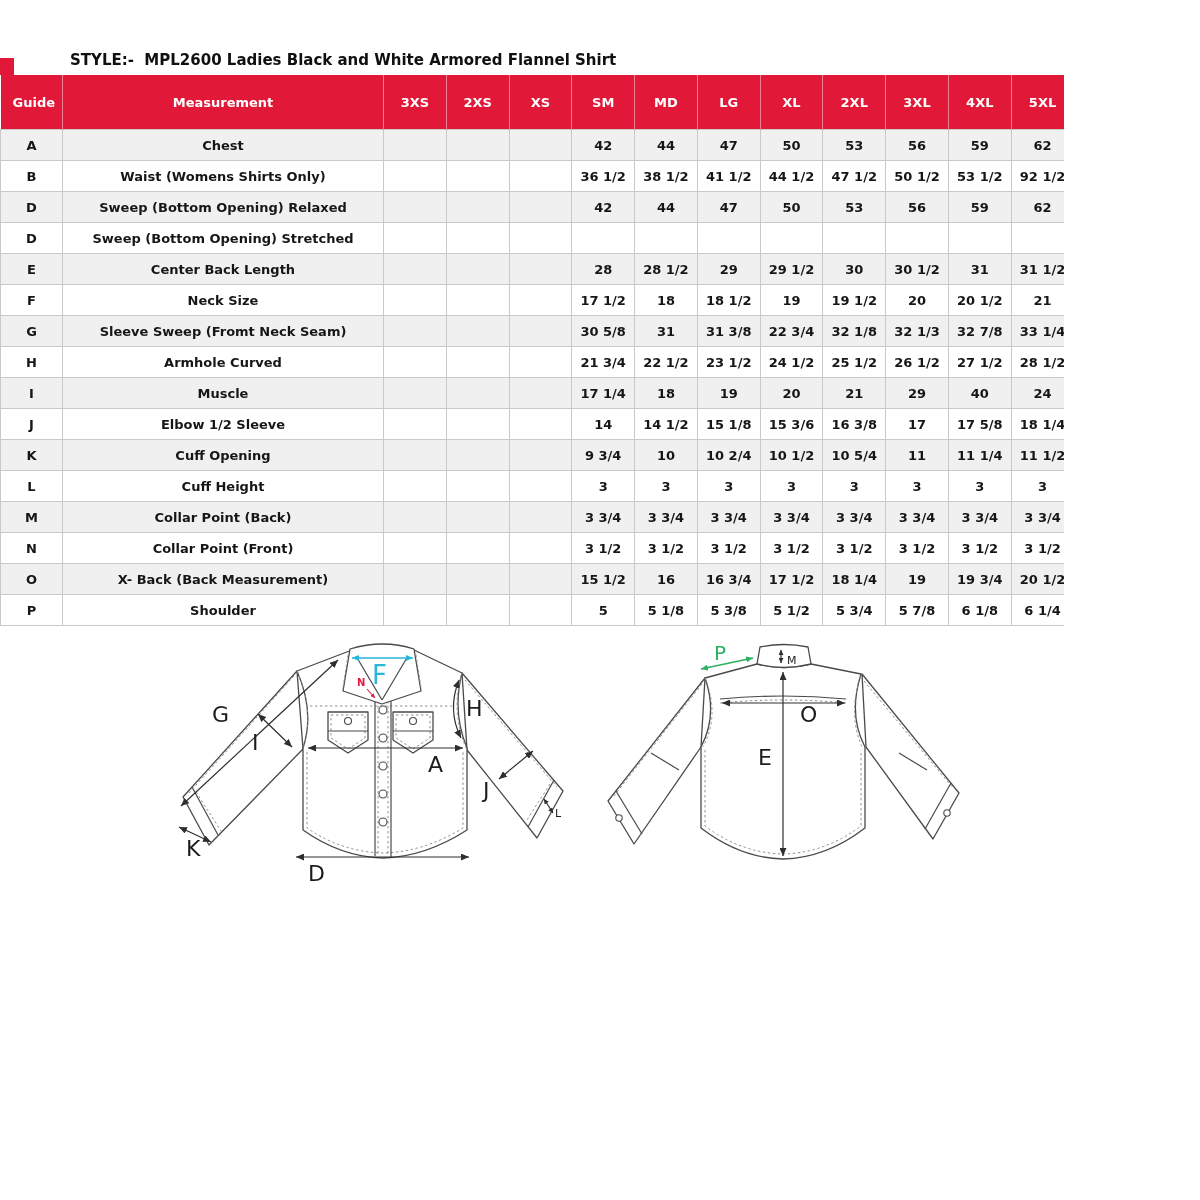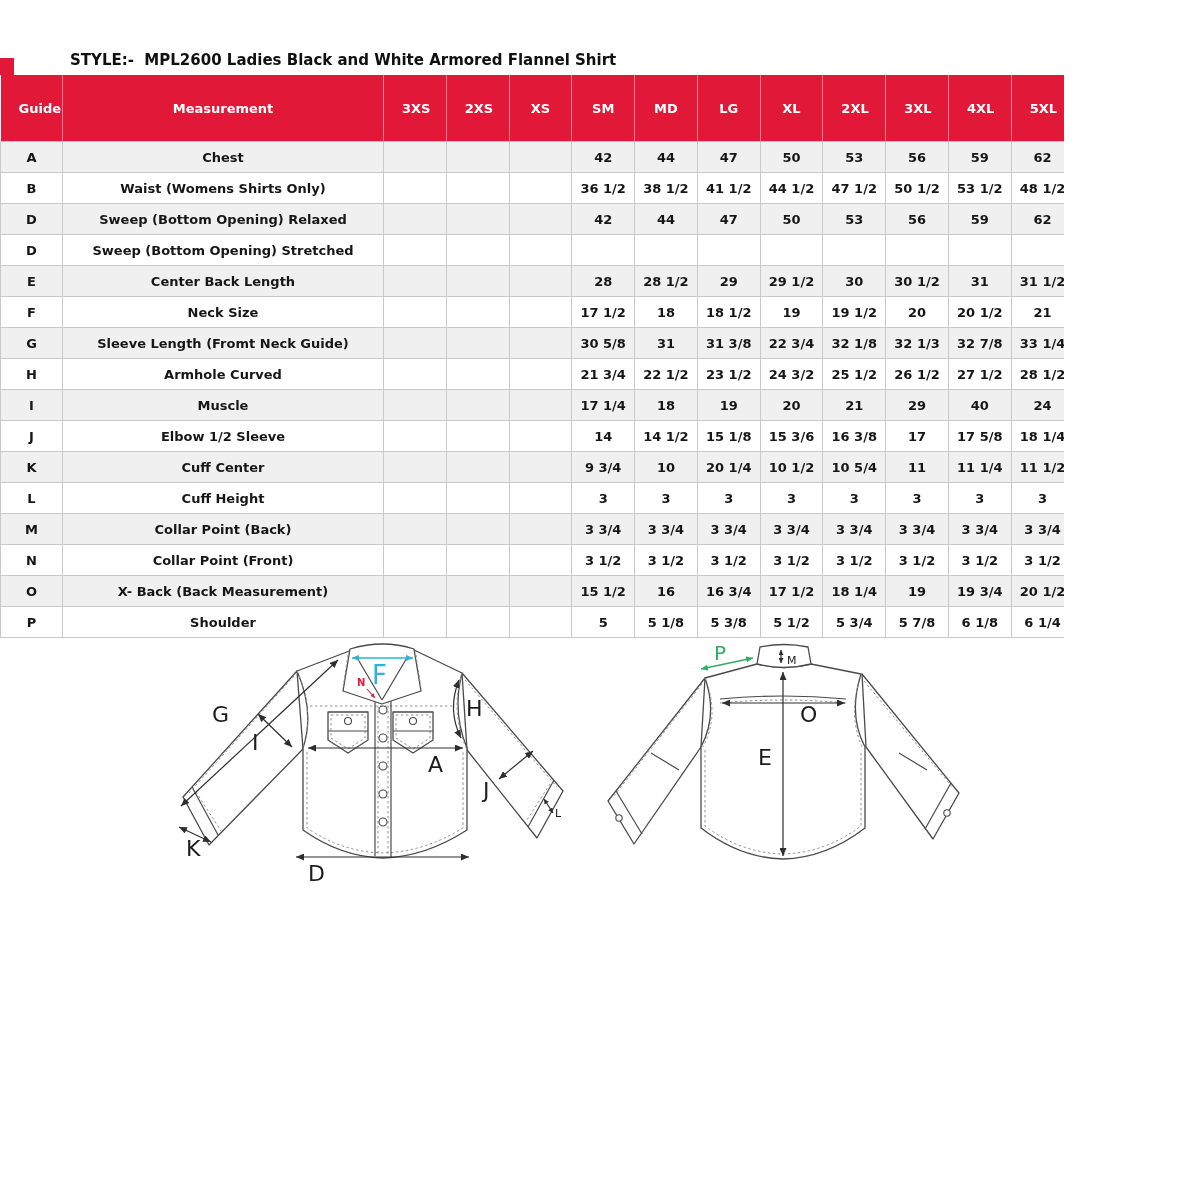--- a/index.html
+++ b/index.html
@@ -2,21 +2,21 @@
 <html style="--header-bg: #e21838; --header-text: #ffffff; --row-alt-bg: #f0f0f1; --cell-border: #c9c9c9; --diagram-line: #4a4a4a; --label-f-color: #2ab5d8; --label-n-color: #e8173d; --label-p-color: #2eaf62;"><head>
 <meta charset="utf-8">
 <style>
   html,body{margin:0;padding:0;background:#fff;}
   .page{position:relative;width:1064px;height:1200px;background:#fff;overflow:hidden;
         font-family:"DejaVu Sans","Liberation Sans",sans-serif;}
   .red-mark{position:absolute;left:0;top:58px;width:14px;height:17px;background:var(--header-bg,#e21838);}
   .title{position:absolute;left:70px;top:51px;font-size:15px;font-weight:bold;color:#101010;white-space:pre;}
   table.size-table{position:absolute;top:75px;left:0;width:1200px;border-collapse:collapse;table-layout:fixed;}
   table.size-table thead th{background:var(--header-bg,#e21838);color:var(--header-text,#fff);
-        font-size:13px;font-weight:bold;height:30px;padding:18px;border-right:1px solid rgba(255,255,255,.45);}
+        font-size:13px;font-weight:bold;height:30px;padding:12px;border-right:1px solid rgba(255,255,255,.45);}
   table.size-table thead th:last-child{border-right:none;}
   table.size-table tbody td{border:1px solid var(--cell-border,#c9c9c9);text-align:center;
         font-size:13px;font-weight:bold;color:#161616;height:30px;padding:0 2px;overflow:hidden;}
   table.size-table tbody tr:nth-child(odd){background:var(--row-alt-bg,#f0f0f1);}
   table.size-table tbody tr:nth-child(even){background:#fff;}
   svg.diagram{position:absolute;left:0;top:0;width:1200px;height:1200px;pointer-events:none;}
   .shape{fill:#fff;stroke:var(--diagram-line,#4a4a4a);stroke-width:1.3;stroke-linejoin:round;}
   .seam{fill:none;stroke:var(--diagram-line,#4a4a4a);stroke-width:1.2;}
   .stitch{fill:none;stroke:#8f8f8f;stroke-width:1;stroke-dasharray:2.4,2.6;}
   .btn{fill:#fff;stroke:var(--diagram-line,#4a4a4a);stroke-width:1.1;}
@@ -99,21 +99,21 @@
           <td></td>
           <td></td>
           <td></td>
           <td>36 1/2</td>
           <td>38 1/2</td>
           <td>41 1/2</td>
           <td>44 1/2</td>
           <td>47 1/2</td>
           <td>50 1/2</td>
           <td>53 1/2</td>
-          <td>48 1/2</td>
+          <td>92 1/2</td>
           <td></td>
           <td></td>
         </tr>
         <tr>
           <td>D</td>
           <td>Sweep (Bottom Opening)  Relaxed</td>
           <td></td>
           <td></td>
           <td></td>
           <td>42</td>
@@ -173,21 +173,21 @@
           <td>19</td>
           <td>19 1/2</td>
           <td>20</td>
           <td>20 1/2</td>
           <td>21</td>
           <td></td>
           <td></td>
         </tr>
         <tr>
           <td>G</td>
-          <td>Sleeve Length (Fromt Neck Guide)</td>
+          <td>Sleeve Sweep (Fromt Neck Seam)</td>
           <td></td>
           <td></td>
           <td></td>
           <td>30 5/8</td>
           <td>31</td>
           <td>31 3/8</td>
           <td>22 3/4</td>
           <td>32 1/8</td>
           <td>32 1/3</td>
           <td>32 7/8</td>
@@ -197,21 +197,21 @@
         </tr>
         <tr>
           <td>H</td>
           <td>Armhole Curved</td>
           <td></td>
           <td></td>
           <td></td>
           <td>21 3/4</td>
           <td>22 1/2</td>
           <td>23 1/2</td>
-          <td>24 3/2</td>
+          <td>24 1/2</td>
           <td>25 1/2</td>
           <td>26 1/2</td>
           <td>27 1/2</td>
           <td>28 1/2</td>
           <td></td>
           <td></td>
         </tr>
         <tr>
           <td>I</td>
           <td>Muscle</td>
@@ -241,27 +241,27 @@
           <td>15 3/6</td>
           <td>16 3/8</td>
           <td>17</td>
           <td>17 5/8</td>
           <td>18 1/4</td>
           <td></td>
           <td></td>
         </tr>
         <tr>
           <td>K</td>
-          <td>Cuff Center</td>
+          <td>Cuff Opening</td>
           <td></td>
           <td></td>
           <td></td>
           <td>9 3/4</td>
           <td>10</td>
-          <td>20 1/4</td>
+          <td>10 2/4</td>
           <td>10 1/2</td>
           <td>10 5/4</td>
           <td>11</td>
           <td>11 1/4</td>
           <td>11 1/2</td>
           <td></td>
           <td></td>
         </tr>
         <tr>
           <td>L</td>

